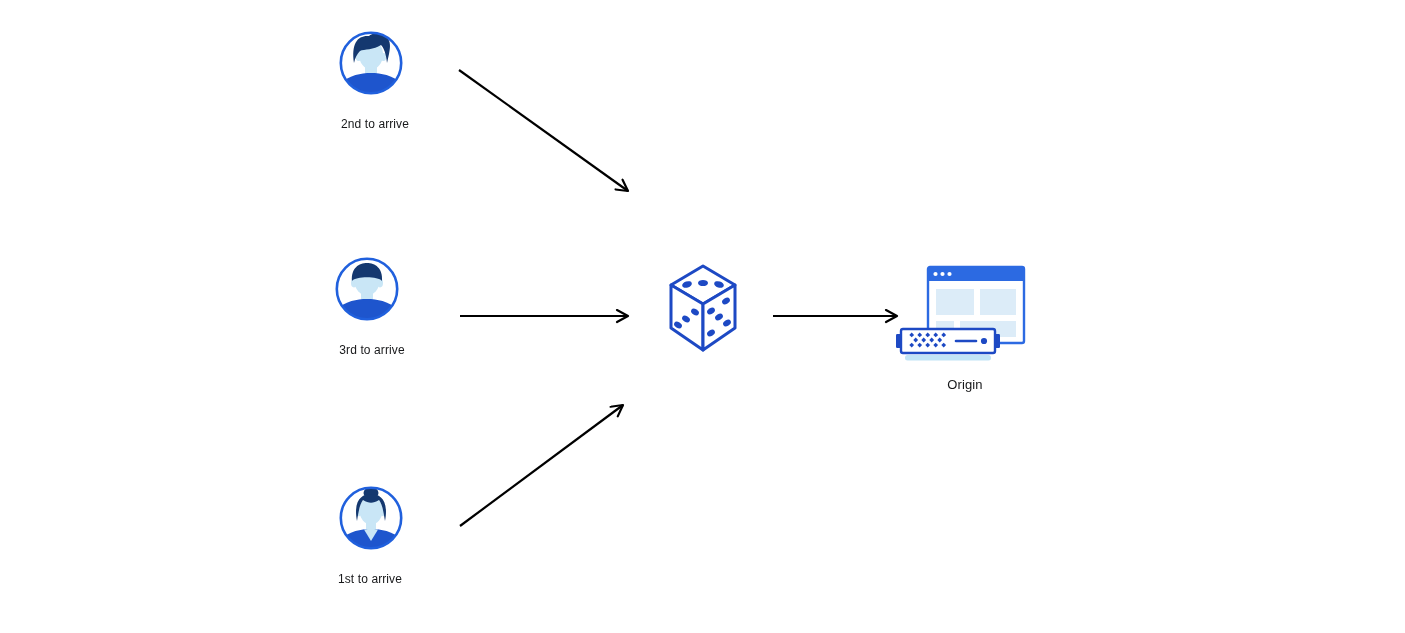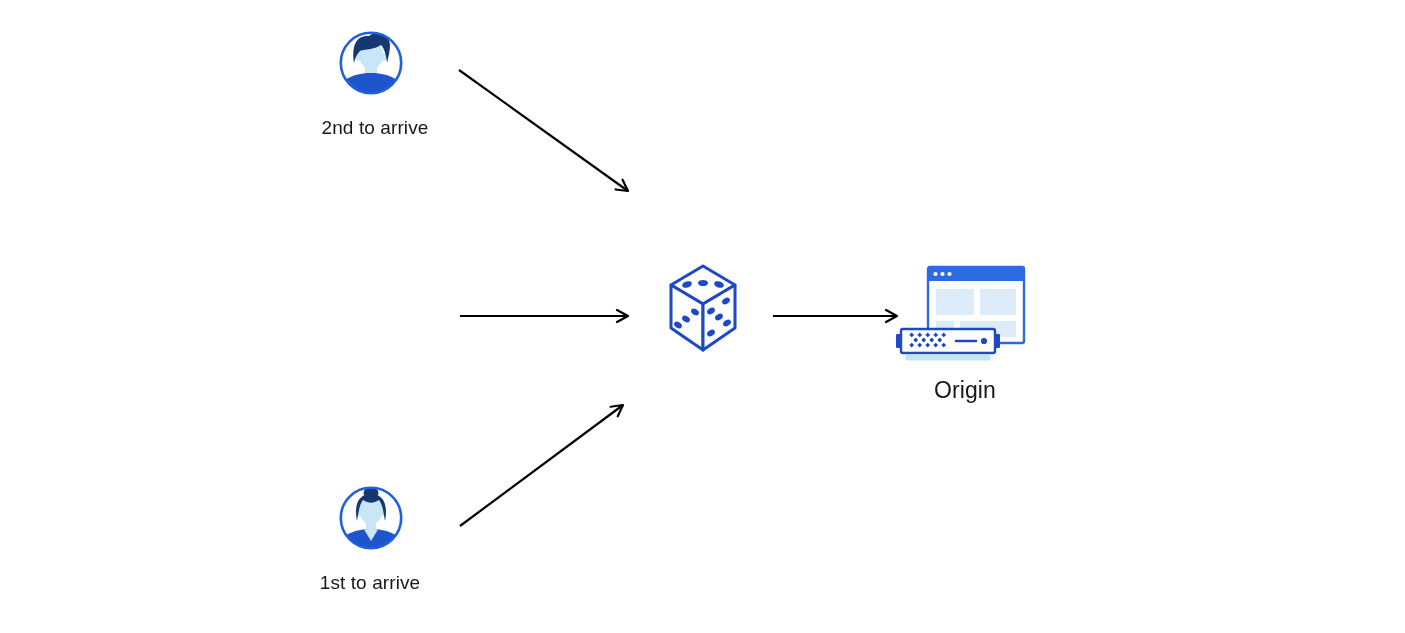--- a/index.html
+++ b/index.html
@@ -14,21 +14,21 @@
     height: 633px;
     background: #ffffff;
     overflow: hidden;
   }
   .node {
     position: absolute;
   }
   .node-label {
     position: absolute;
     transform: translateX(-50%);
-    font-size: 19px;
+    font-size: 12px;
     line-height: 1.2;
     color: #17181a;
     white-space: nowrap;
     letter-spacing: 0.1px;
   }
   .arrow-layer {
     position: absolute;
     left: 0;
     top: 0;
     width: 1405px;
@@ -67,20 +67,40 @@
         <rect x="27" y="30" width="12" height="16" fill="#c9e6f6"></rect>
         <ellipse cx="33" cy="24.5" rx="12" ry="15" fill="#c9e6f6"></ellipse>
         <path d="M16,33 C13,13 20,5 31,6 C36,2 47,3 50,9 C53,13 52,19 51,24 L49,33 C48,24 46,18 43,15 C36,20 26,19 22,21 C19,24 17,28 16,33 Z" fill="#14386f"></path>
         <path d="M-2,68 L68,68 L68,56 C56,46 45,43 33,43 C21,43 10,46 -2,56 Z" fill="#1e55cd"></path>
       </g>
       <circle cx="33" cy="33" r="30.2" fill="none" stroke="#2060dd" stroke-width="2.6"></circle>
     </svg>
     <div class="node-label" style="left:37px; top:87px;">2nd to arrive</div>
   </div>
 
+  <div class="node" style="left:334px; top:256px;">
+    <svg width="66" height="66" viewBox="0 0 66 66">
+      <defs>
+          <clipPath id="c2">
+            <circle cx="33" cy="33" r="30.2"></circle>
+          </clipPath>
+        </defs>
+      <circle cx="33" cy="33" r="30.2" fill="#ffffff"></circle>
+      <g clip-path="url(#c2)">
+        <ellipse cx="20" cy="27" rx="3" ry="4.4" fill="#c9e6f6"></ellipse>
+        <ellipse cx="46" cy="27" rx="3" ry="4.4" fill="#c9e6f6"></ellipse>
+        <rect x="27" y="30" width="12" height="16" fill="#c9e6f6"></rect>
+        <ellipse cx="33" cy="25" rx="12.5" ry="14.5" fill="#c9e6f6"></ellipse>
+        <path d="M18,25 C17,12 25,7 33,7 C41,7 49,12 48,25 C44,20 22,20 18,25 Z" fill="#14386f"></path>
+        <path d="M-2,68 L68,68 L68,56 C56,46 45,43 33,43 C21,43 10,46 -2,56 Z" fill="#1e55cd"></path>
+      </g>
+      <circle cx="33" cy="33" r="30.2" fill="none" stroke="#2060dd" stroke-width="2.6"></circle>
+    </svg>
+    <div class="node-label" style="left:38px; top:87px;">3rd to arrive</div>
+  </div>
 
   <div class="node" style="left:338px; top:485px;">
     <svg width="66" height="66" viewBox="0 0 66 66">
       <defs>
           <clipPath id="c3">
             <circle cx="33" cy="33" r="30.2"></circle>
           </clipPath>
         </defs>
       <circle cx="33" cy="33" r="30.2" fill="#ffffff"></circle>
       <g clip-path="url(#c3)">
@@ -155,16 +175,16 @@
           <rect x="15" y="80.4" width="3.4" height="3.4" transform="rotate(45 16.7 82.1)"></rect>
           <rect x="23" y="80.4" width="3.4" height="3.4" transform="rotate(45 24.7 82.1)"></rect>
           <rect x="31" y="80.4" width="3.4" height="3.4" transform="rotate(45 32.7 82.1)"></rect>
           <rect x="39" y="80.4" width="3.4" height="3.4" transform="rotate(45 40.7 82.1)"></rect>
           <rect x="47" y="80.4" width="3.4" height="3.4" transform="rotate(45 48.7 82.1)"></rect>
         </g>
         <line x1="61" y1="78" x2="81" y2="78" stroke="#1d49c4" stroke-width="2.6" stroke-linecap="round"></line>
         <circle cx="89" cy="78" r="3.1" fill="#1d49c4"></circle>
       </g>
     </svg>
-    <div class="node-label" style="left:70px; top:114px; font-size:23px;">Origin</div>
+    <div class="node-label" style="left:70px; top:114px; font-size:13px;">Origin</div>
   </div>
 
 </div>
 
 </body></html>

